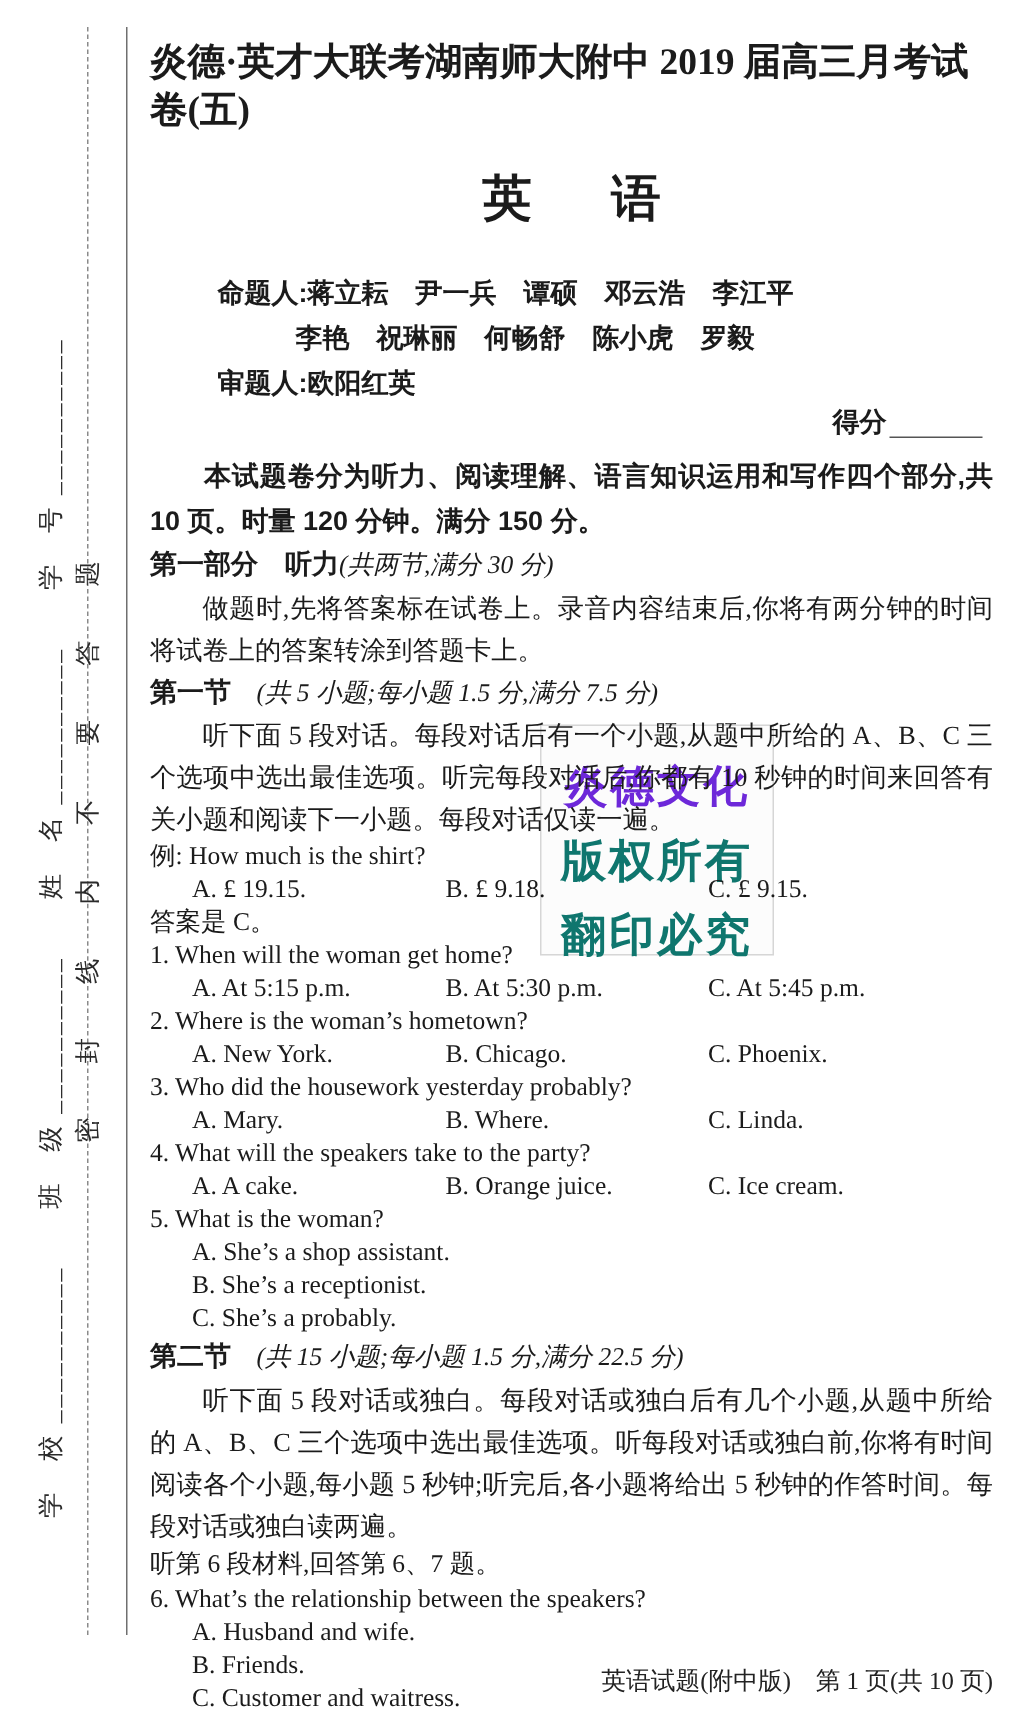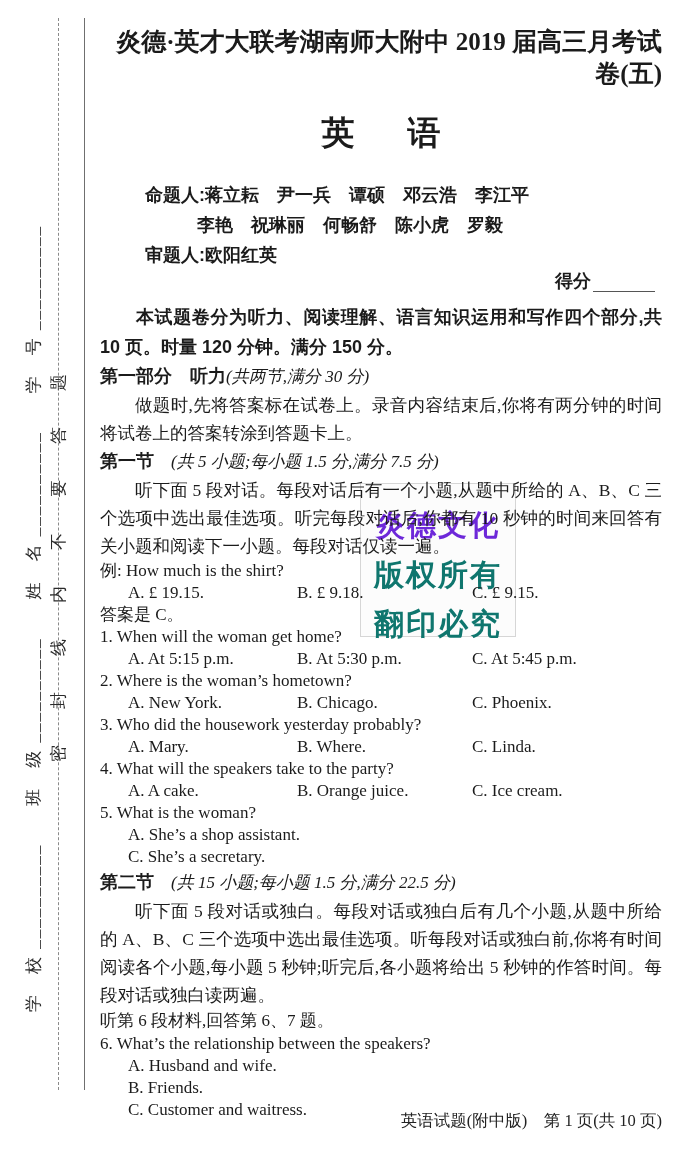--- a/index.html
+++ b/index.html
@@ -21,21 +21,21 @@
              text-align:center;z-index:0;}
   .watermark div{font-weight:bold;line-height:49px;}
   .wm1{color:#6d28d9;font-size:29px;letter-spacing:2px;margin-top:17px;}
   .wm2,.wm3{color:#0f766e;font-size:30px;letter-spacing:2px;}
 
   
   .content{position:absolute;left:100px;top:22px;width:562px;z-index:1;}
   .sans{font-family:"Liberation Sans","DejaVu Sans",sans-serif;}
 
   .main-title{margin:4px 0 0;font-size:25px;line-height:32px;font-weight:bold;
-              text-align:right;letter-spacing:0;}
+              text-align:left;letter-spacing:0;}
   .subject{margin:22px 0 0;font-size:33px;line-height:42px;font-weight:bold;
            text-align:center;letter-spacing:10px;text-indent:10px;}
   .setters{margin-top:26px;margin-left:45px;font-weight:bold;font-size:18px;line-height:30px;}
   .setters .indent2{margin-left:52px;}
   .score-row{margin-top:0;margin-left:455px;font-weight:bold;font-size:18px;line-height:22px;}
   .score-blank{display:inline-block;width:62px;height:17px;border-bottom:1.5px solid #555;
                margin-left:2px;vertical-align:bottom;}
 
   .intro-bold{margin:10px 0 0;font-weight:bold;font-size:18px;line-height:30px;
               text-indent:2em;text-align:justify;}
@@ -128,21 +128,22 @@
     <p class="q">4. What will the speakers take to the party?</p>
     <div class="opts">
       <span>A. A cake.</span>
       <span>B. Orange juice.</span>
       <span>C. Ice cream.</span>
     </div>
 
     <p class="q">5. What is the woman?</p>
     <div class="opts-stack">
       <div>A. She’s a shop assistant.</div>
-      <div>C. She’s a secretary.</div>
+      <div>B. She’s a receptionist.</div>
+      <div>C. She’s a probably.</div>
     </div>
 
     <div class="heading">
       <span class="hb">第二节</span><span class="hn">　(共 15 小题;每小题 1.5 分,满分 22.5 分)</span>
     </div>
     <p class="para">听下面 5 段对话或独白。每段对话或独白后有几个小题,从题中所给的 A、B、C 三个选项中选出最佳选项。听每段对话或独白前,你将有时间阅读各个小题,每小题 5 秒钟;听完后,各小题将给出 5 秒钟的作答时间。每段对话或独白读两遍。</p>
     <p class="material">听第 6 段材料,回答第 6、7 题。</p>
 
     <p class="q">6. What’s the relationship between the speakers?</p>
     <div class="opts-stack">

